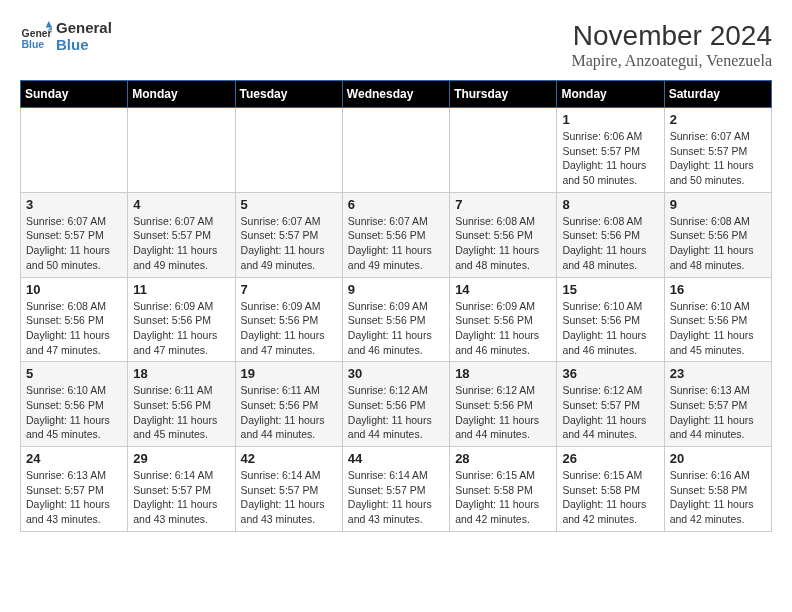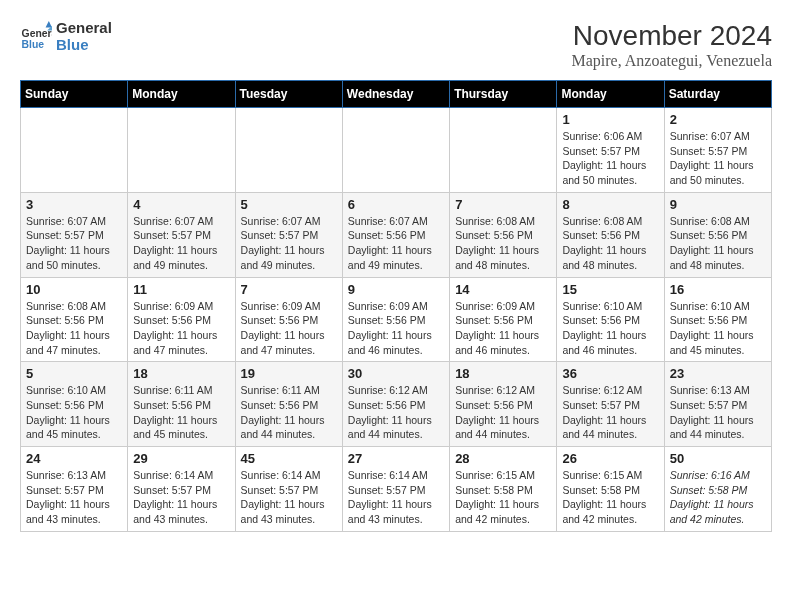--- a/index.html
+++ b/index.html
@@ -296,49 +296,49 @@
 and 43 minutes.</div>
         </td>
         <td>
           <div class="day-number">29</div>
           <div class="day-info" style="white-space: pre-line;">Sunrise: 6:14 AM
 Sunset: 5:57 PM
 Daylight: 11 hours
 and 43 minutes.</div>
         </td>
         <td>
-          <div class="day-number">45</div>
+          <div class="day-number">42</div>
           <div class="day-info" style="white-space: pre-line;">Sunrise: 6:14 AM
 Sunset: 5:57 PM
 Daylight: 11 hours
 and 43 minutes.</div>
         </td>
         <td>
-          <div class="day-number">27</div>
+          <div class="day-number">44</div>
           <div class="day-info" style="white-space: pre-line;">Sunrise: 6:14 AM
 Sunset: 5:57 PM
 Daylight: 11 hours
 and 43 minutes.</div>
         </td>
         <td>
           <div class="day-number">28</div>
           <div class="day-info" style="white-space: pre-line;">Sunrise: 6:15 AM
 Sunset: 5:58 PM
 Daylight: 11 hours
 and 42 minutes.</div>
         </td>
         <td>
           <div class="day-number">26</div>
           <div class="day-info" style="white-space: pre-line;">Sunrise: 6:15 AM
 Sunset: 5:58 PM
 Daylight: 11 hours
 and 42 minutes.</div>
         </td>
         <td>
-          <div class="day-number">50</div>
-          <div class="day-info" style="white-space: pre-line; font-style: italic;">Sunrise: 6:16 AM
+          <div class="day-number">20</div>
+          <div class="day-info" style="white-space: pre-line;">Sunrise: 6:16 AM
 Sunset: 5:58 PM
 Daylight: 11 hours
 and 42 minutes.</div>
         </td>
       </tr>
     </tbody>
 </table>
 
 </body></html>

